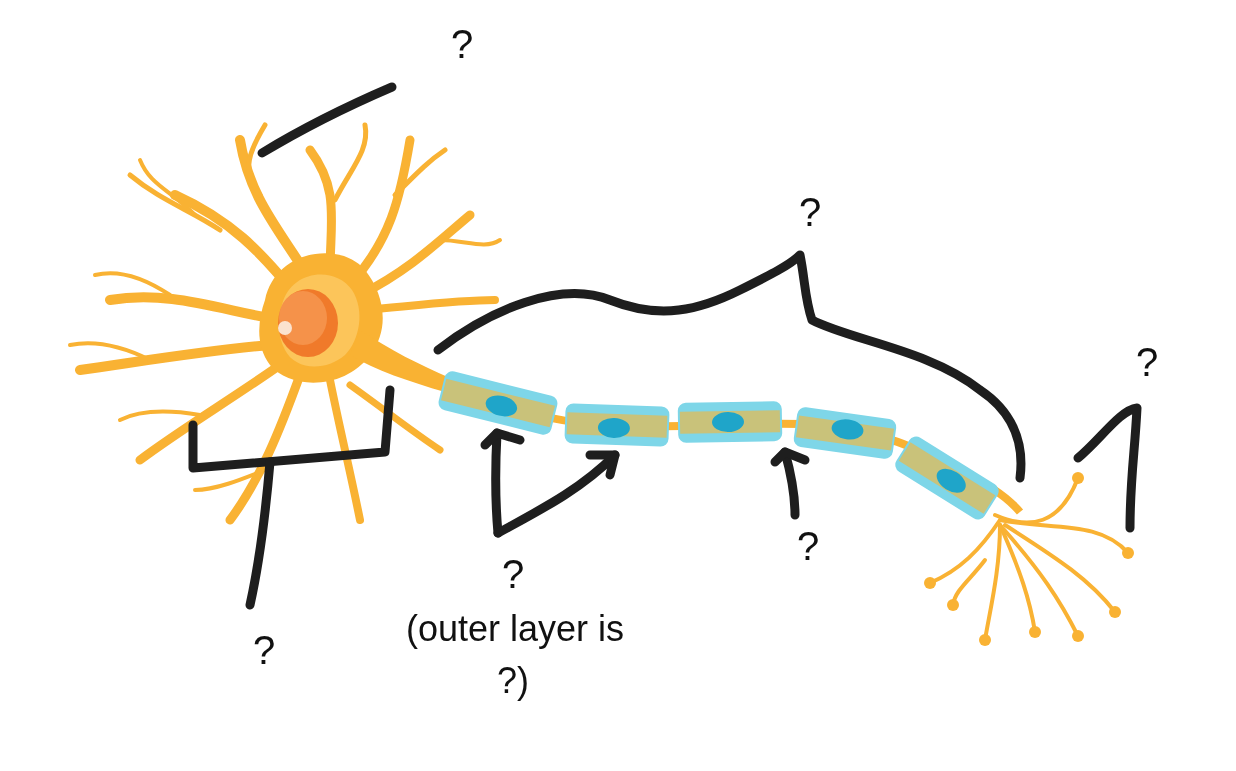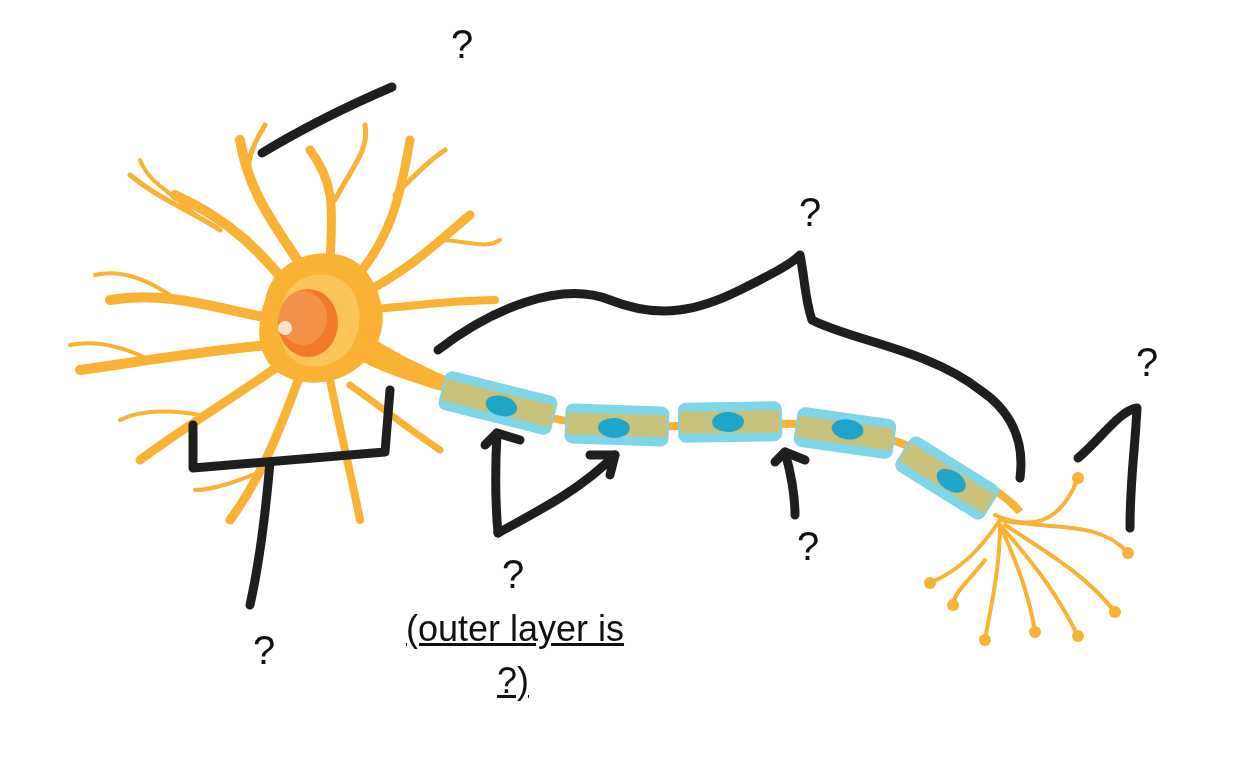--- a/index.html
+++ b/index.html
@@ -1,19 +1,19 @@
 <!DOCTYPE html>
 <html><head>
 <meta charset="utf-8">
 <style>
   html,body{margin:0;padding:0;background:#ffffff;}
   body{width:1236px;height:771px;position:relative;overflow:hidden;font-family:"Liberation Sans",sans-serif;}
   #canvas{position:absolute;left:0;top:0;width:1236px;height:771px;}
   .lbl{position:absolute;color:#111;font-family:"Liberation Sans",sans-serif;font-size:40px;line-height:1;text-align:center;transform:translateX(-50%);white-space:nowrap;}
-  .note{position:absolute;color:#111;font-size:36px;line-height:1.3;text-align:center;transform:translateX(-50%);white-space:nowrap;text-decoration:underline;}
+  .note{position:absolute;color:#111;font-size:36px;line-height:1.3;text-align:center;transform:translateX(-50%);white-space:nowrap;}
 </style>
 </head>
 <body>
 
 <svg id="canvas" viewBox="0 0 1236 771" xmlns="http://www.w3.org/2000/svg">
 
   <g stroke="#f9b233" stroke-linecap="round" fill="none">
     <path d="M300 300 C260 250 230 220 175 195" stroke-width="10"></path>
     <path d="M220 230 C190 210 160 200 130 175" stroke-width="5"></path>
     <path d="M195 215 C170 190 150 185 140 160" stroke-width="4"></path>

